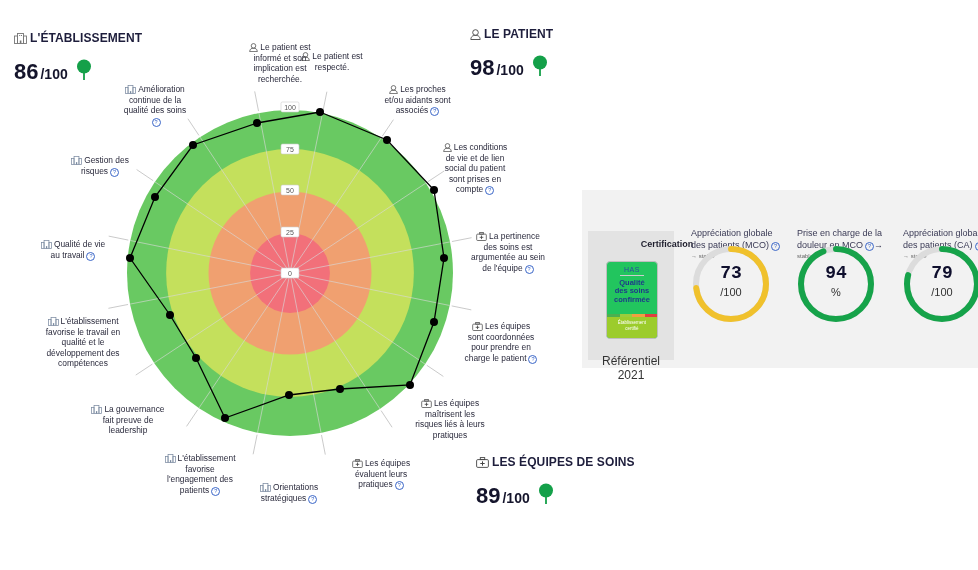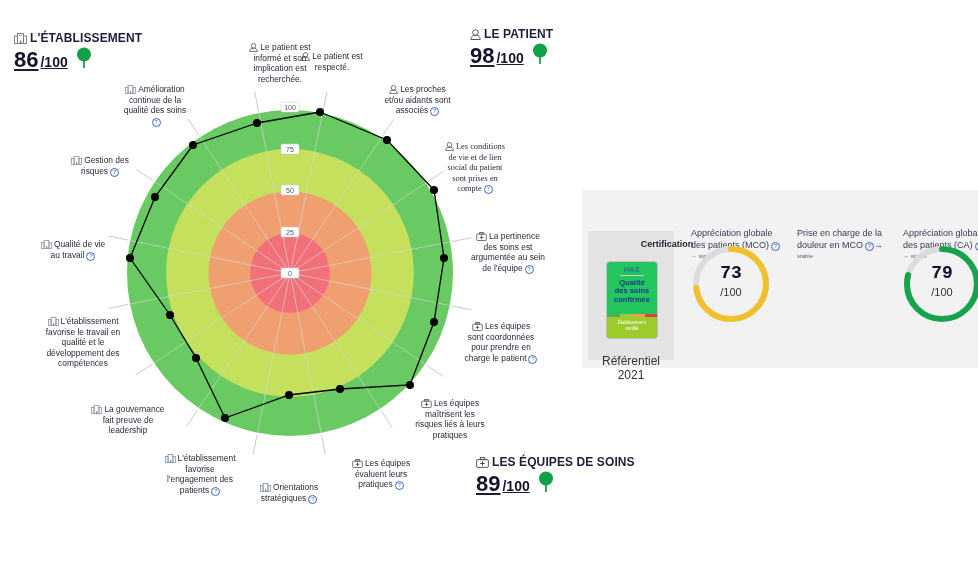--- a/index.html
+++ b/index.html
@@ -1,20 +1,20 @@
 <!DOCTYPE html>
 <html><head>
 <meta charset="utf-8">
 <style>
   html,body{margin:0;padding:0;background:#ffffff;}
   body{width:978px;height:570px;position:relative;overflow:hidden;font-family:"Liberation Sans","DejaVu Sans",sans-serif;color:#1e1e2d;}
   .abs{position:absolute;}
   .score-block{position:absolute;}
   .score-title{display:flex;align-items:center;gap:3px;font-size:12px;font-weight:700;color:#1e1e3c;letter-spacing:0.1px;}
-  .score-value{display:flex;align-items:center;margin-top:2px;text-decoration:underline;}
+  .score-value{display:flex;align-items:center;margin-top:14px;}
   .score-num{font-size:22px;font-weight:700;color:#14142b;}
   .score-den{font-size:14px;font-weight:700;color:#14142b;margin-left:2px;margin-top:4px;}
   .tree{margin-left:8px;margin-top:-4px;}
   .axis-label{position:absolute;font-size:8.4px;line-height:10.5px;color:#2a2a3c;text-align:center;}
   .axis-label .ico{display:inline-block;vertical-align:-2px;margin-right:2px;}
   .help{display:inline-block;width:7px;height:7px;border:1px solid #3a66c8;border-radius:50%;font-size:5.5px;line-height:7px;text-align:center;color:#3a66c8;vertical-align:0px;margin-left:2px;}
   .panel{position:absolute;left:582px;top:190px;width:396px;height:178px;background:#f2f2f2;}
   .panel-title{position:absolute;left:6px;top:9px;font-size:12.5px;font-weight:700;color:#1e1e2d;}
   .cert{position:absolute;left:6px;top:41px;width:86px;height:129px;background:#e3e3e3;}
   .cert-title{position:absolute;top:8px;width:100%;text-align:center;font-size:9px;font-weight:700;color:#1e1e2d;padding-left:36px;}
@@ -160,21 +160,21 @@
         <path d="M0.8 10.5 C1.2 7 3 6.4 5.5 6.4 C8 6.4 9.8 7 10.2 10.5 Z" fill="none" stroke="#444" stroke-width="0.9"></path>
       </svg><span>Le patient est</span><br><span>informé et son</span><br><span>implication est</span><br><span>recherchée.</span></div>
     <div class="axis-label" style="left: 297px; top: 51px; width: 70px;"><svg class="ico" width="9" height="9" viewBox="0 0 11 11">
         <circle cx="5.5" cy="3.5" r="2.8" fill="none" stroke="#444" stroke-width="0.9"></circle>
         <path d="M0.8 10.5 C1.2 7 3 6.4 5.5 6.4 C8 6.4 9.8 7 10.2 10.5 Z" fill="none" stroke="#444" stroke-width="0.9"></path>
       </svg><span>Le patient est</span><br><span>respecté.</span></div>
     <div class="axis-label" style="left: 380px; top: 84px; width: 75px;"><svg class="ico" width="9" height="9" viewBox="0 0 11 11">
         <circle cx="5.5" cy="3.5" r="2.8" fill="none" stroke="#444" stroke-width="0.9"></circle>
         <path d="M0.8 10.5 C1.2 7 3 6.4 5.5 6.4 C8 6.4 9.8 7 10.2 10.5 Z" fill="none" stroke="#444" stroke-width="0.9"></path>
       </svg><span>Les proches</span><br><span>et/ou aidants sont</span><br><span>associés</span><span class="help">?</span></div>
-    <div class="axis-label" style="left: 440px; top: 142px; width: 70px; font-family: Liberation Serif, serif;"><svg class="ico" width="9" height="9" viewBox="0 0 11 11">
+    <div class="axis-label" style="left: 440px; top: 142px; width: 70px;"><svg class="ico" width="9" height="9" viewBox="0 0 11 11">
         <circle cx="5.5" cy="3.5" r="2.8" fill="none" stroke="#444" stroke-width="0.9"></circle>
         <path d="M0.8 10.5 C1.2 7 3 6.4 5.5 6.4 C8 6.4 9.8 7 10.2 10.5 Z" fill="none" stroke="#444" stroke-width="0.9"></path>
       </svg><span>Les conditions</span><br><span>de vie et de lien</span><br><span>social du patient</span><br><span>sont prises en</span><br><span>compte</span><span class="help">?</span></div>
     <div class="axis-label" style="left: 468px; top: 231px; width: 80px;"><svg class="ico" width="11" height="9" viewBox="0 0 13 11">
         <rect x="0.6" y="2.6" width="11.8" height="7.8" rx="1.2" fill="none" stroke="#444" stroke-width="0.9"></rect>
         <rect x="4.3" y="0.6" width="4.4" height="2" fill="none" stroke="#444" stroke-width="0.9"></rect>
         <path d="M6.5 4.3 V8.7 M4.3 6.5 H8.7" stroke="#444" stroke-width="1"></path>
       </svg><span>La pertinence</span><br><span>des soins est</span><br><span>argumentée au sein</span><br><span>de l'équipe</span><span class="help">?</span></div>
     <div class="axis-label" style="left: 462px; top: 321px; width: 78px;"><svg class="ico" width="11" height="9" viewBox="0 0 13 11">
         <rect x="0.6" y="2.6" width="11.8" height="7.8" rx="1.2" fill="none" stroke="#444" stroke-width="0.9"></rect>
@@ -274,20 +274,28 @@
   </div>
 
   <div class="gauge" style="left:109px;width:80px;height:80px;">
     <svg class="gauge-svg" width="80" height="80" viewBox="0 0 80 80">
         <circle cx="40" cy="40" r="35" fill="none" stroke="#dcdcdc" stroke-width="6"></circle>
         <circle cx="40" cy="40" r="35" fill="none" stroke="#f0c12c" stroke-width="6" stroke-linecap="round" stroke-dasharray="160.53538459843844 219.9114857512855" transform="rotate(-90 40 40)"></circle>
       </svg>
     <div class="gauge-val">73</div>
     <div class="gauge-unit">/100</div>
   </div>
+  <div class="gauge" style="left:214px;width:80px;height:80px;">
+    <svg class="gauge-svg" width="80" height="80" viewBox="0 0 80 80">
+        <circle cx="40" cy="40" r="35" fill="none" stroke="#dcdcdc" stroke-width="6"></circle>
+        <circle cx="40" cy="40" r="35" fill="none" stroke="#16a34a" stroke-width="6" stroke-linecap="round" stroke-dasharray="206.71679660620836 219.9114857512855" transform="rotate(-90 40 40)"></circle>
+      </svg>
+    <div class="gauge-val">94</div>
+    <div class="gauge-unit">%</div>
+  </div>
   <div class="gauge" style="left:320px;width:80px;height:80px;">
     <svg class="gauge-svg" width="80" height="80" viewBox="0 0 80 80">
         <circle cx="40" cy="40" r="35" fill="none" stroke="#dcdcdc" stroke-width="6"></circle>
         <circle cx="40" cy="40" r="35" fill="none" stroke="#16a34a" stroke-width="6" stroke-linecap="round" stroke-dasharray="173.73007374351556 219.9114857512855" transform="rotate(-90 40 40)"></circle>
       </svg>
     <div class="gauge-val">79</div>
     <div class="gauge-unit">/100</div>
   </div>
 </div>
 

